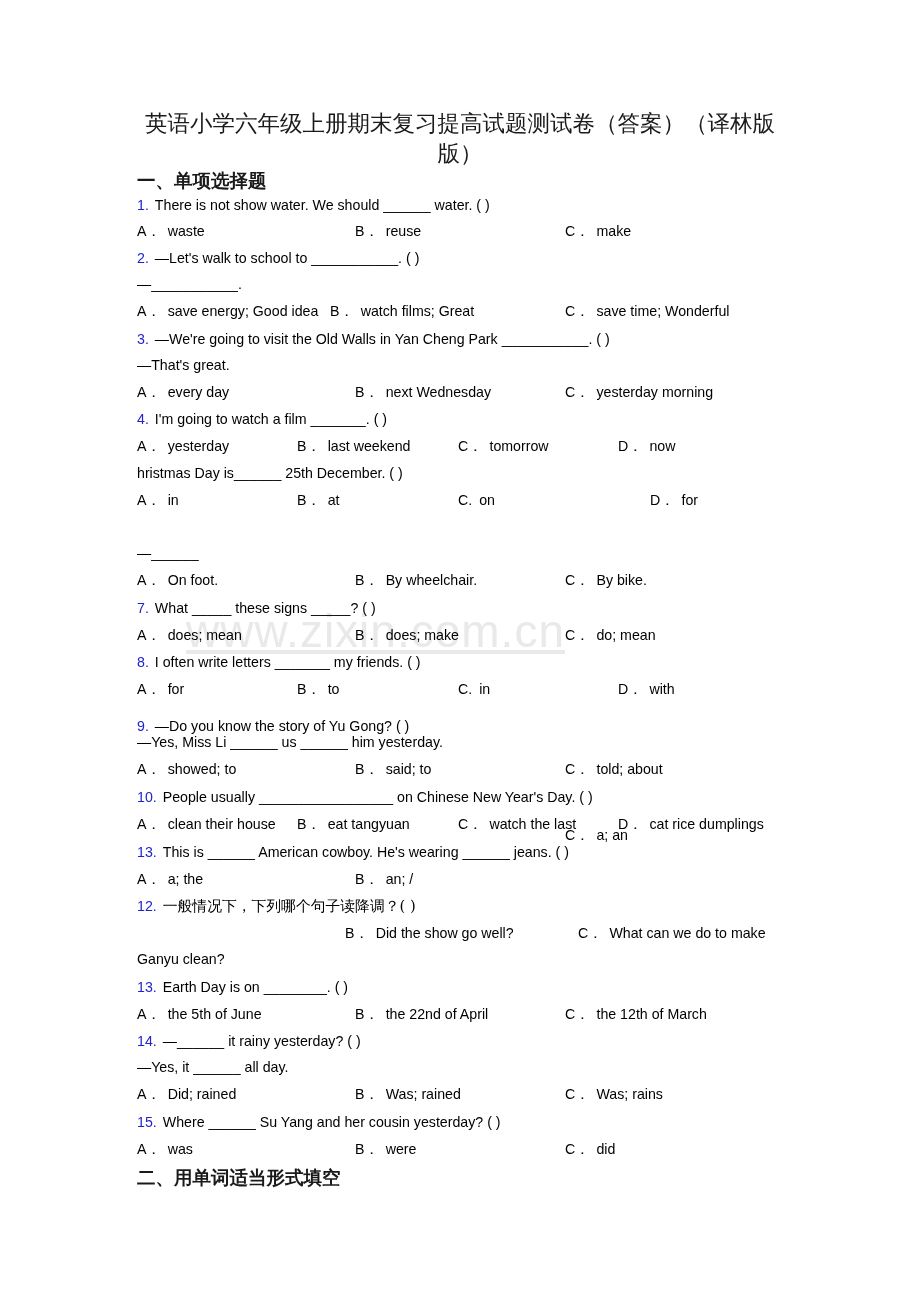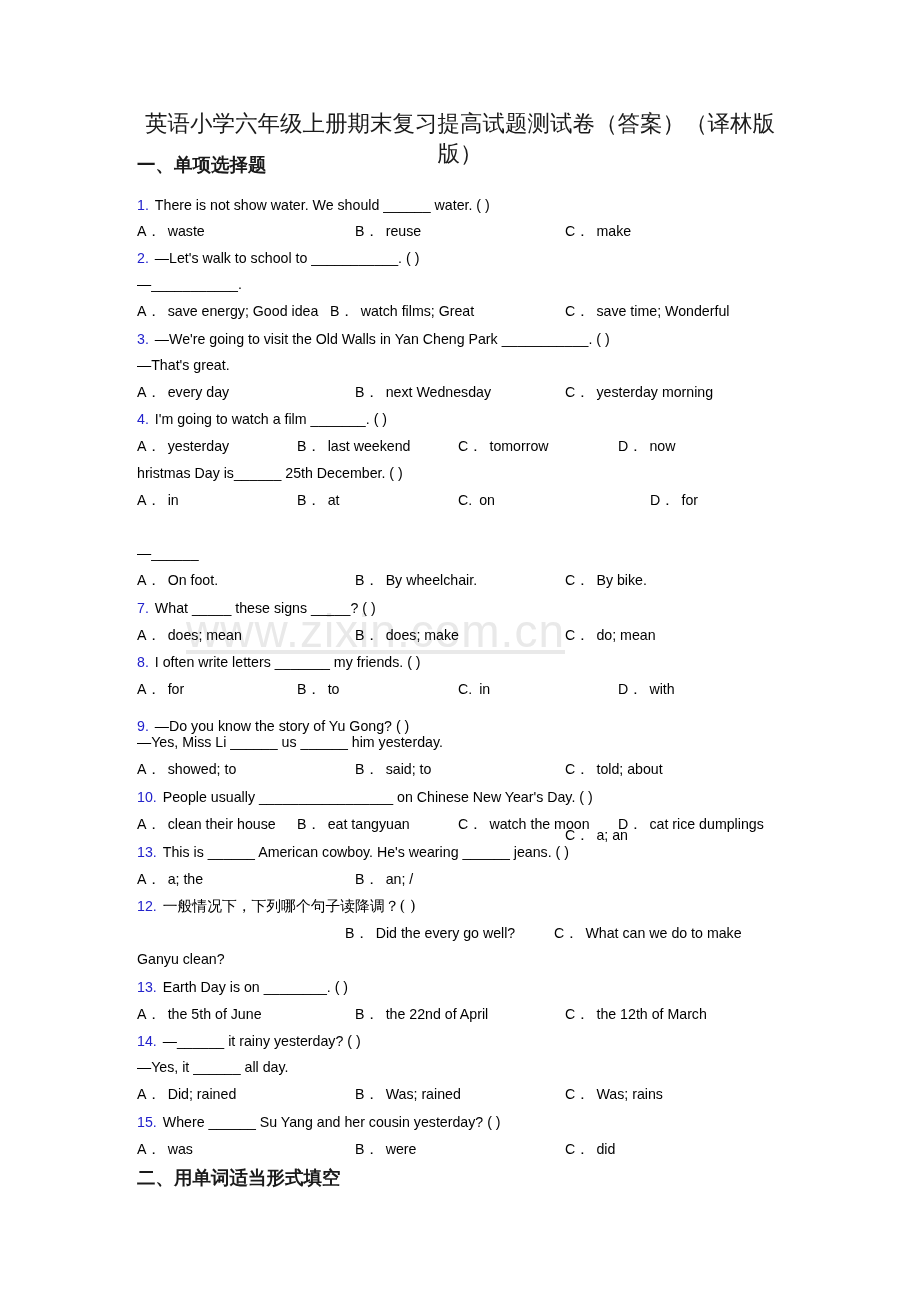--- a/index.html
+++ b/index.html
@@ -59,21 +59,21 @@
 
   .section-heading {
     position: absolute;
     left: 137px;
     font-family: "DejaVu Serif", "Liberation Serif", serif;
     font-size: 18.5px;
     font-weight: 700;
     color: #1a1a1a;
     white-space: nowrap;
   }
-  #sec-1 { top: 152px; }
+  #sec-1 { top: 168px; }
   #sec-2 { top: 1165px; }
 
   
   .row {
     position: absolute;
     left: 137px;
     width: 680px;
     height: 26px;
     font-size: 14.2px;
     line-height: 26px;
@@ -173,35 +173,35 @@
   <div class="row" style="top:729px"><span>—Yes, Miss Li ______ us ______ him yesterday.</span></div>
   <div class="opt" style="left:137px;top:756px"><span>A．</span><span class="gap"></span><span>showed; to</span></div>
   <div class="opt" style="left:355px;top:756px"><span>B．</span><span class="gap"></span><span>said; to</span></div>
   <div class="opt" style="left:565px;top:756px"><span>C．</span><span class="gap"></span><span>told; about</span></div>
 
   <div class="row" style="top:784px">
     <span class="qnum">10.</span><span class="qnum-sp"></span><span>People usually _________________ on Chinese New Year's Day. (    )</span>
   </div>
   <div class="opt" style="left:137px;top:811px"><span>A．</span><span class="gap"></span><span>clean their house</span></div>
   <div class="opt" style="left:297px;top:811px"><span>B．</span><span class="gap"></span><span>eat tangyuan</span></div>
-  <div class="opt" style="left:458px;top:811px"><span>C．</span><span class="gap"></span><span>watch the moon</span></div>
+  <div class="opt" style="left:458px;top:811px"><span>C．</span><span class="gap"></span><span>watch the last</span></div>
   <div class="opt" style="left:618px;top:811px"><span>D．</span><span class="gap"></span><span>cat rice dumplings</span></div>
 
   <div class="row" style="top:839px">
     <span class="qnum">13.</span><span class="qnum-sp"></span><span>This is ______ American cowboy. He's wearing ______ jeans. (    )</span>
   </div>
   <div class="opt" style="left:137px;top:866px"><span>A．</span><span class="gap"></span><span>a; the</span></div>
   <div class="opt" style="left:355px;top:866px"><span>B．</span><span class="gap"></span><span>an; /</span></div>
   <div class="opt" style="left:565px;top:822px"><span>C．</span><span class="gap"></span><span>a; an</span></div>
 
   <div class="row" style="top:893px">
     <span class="qnum">12.</span><span class="qnum-sp"></span><span class="cn">一般情况下，下列哪个句子读降调？(  )</span>
   </div>
-  <div class="opt" style="left:345px;top:920px"><span>B．</span><span class="gap"></span><span>Did the every go well?</span></div>
-  <div class="opt" style="left:554px;top:920px"><span>C．</span><span class="gap"></span><span>What can we do to make</span></div>
+  <div class="opt" style="left:345px;top:920px"><span>B．</span><span class="gap"></span><span>Did the show go well?</span></div>
+  <div class="opt" style="left:578px;top:920px"><span>C．</span><span class="gap"></span><span>What can we do to make</span></div>
   <div class="row" style="top:946px"><span>Ganyu clean?</span></div>
 
   <div class="row" style="top:974px">
     <span class="qnum">13.</span><span class="qnum-sp"></span><span>Earth Day is on ________. (    )</span>
   </div>
   <div class="opt" style="left:137px;top:1001px"><span>A．</span><span class="gap"></span><span>the 5th of June</span></div>
   <div class="opt" style="left:355px;top:1001px"><span>B．</span><span class="gap"></span><span>the 22nd of April</span></div>
   <div class="opt" style="left:565px;top:1001px"><span>C．</span><span class="gap"></span><span>the 12th of March</span></div>
 
   <div class="row" style="top:1028px">

